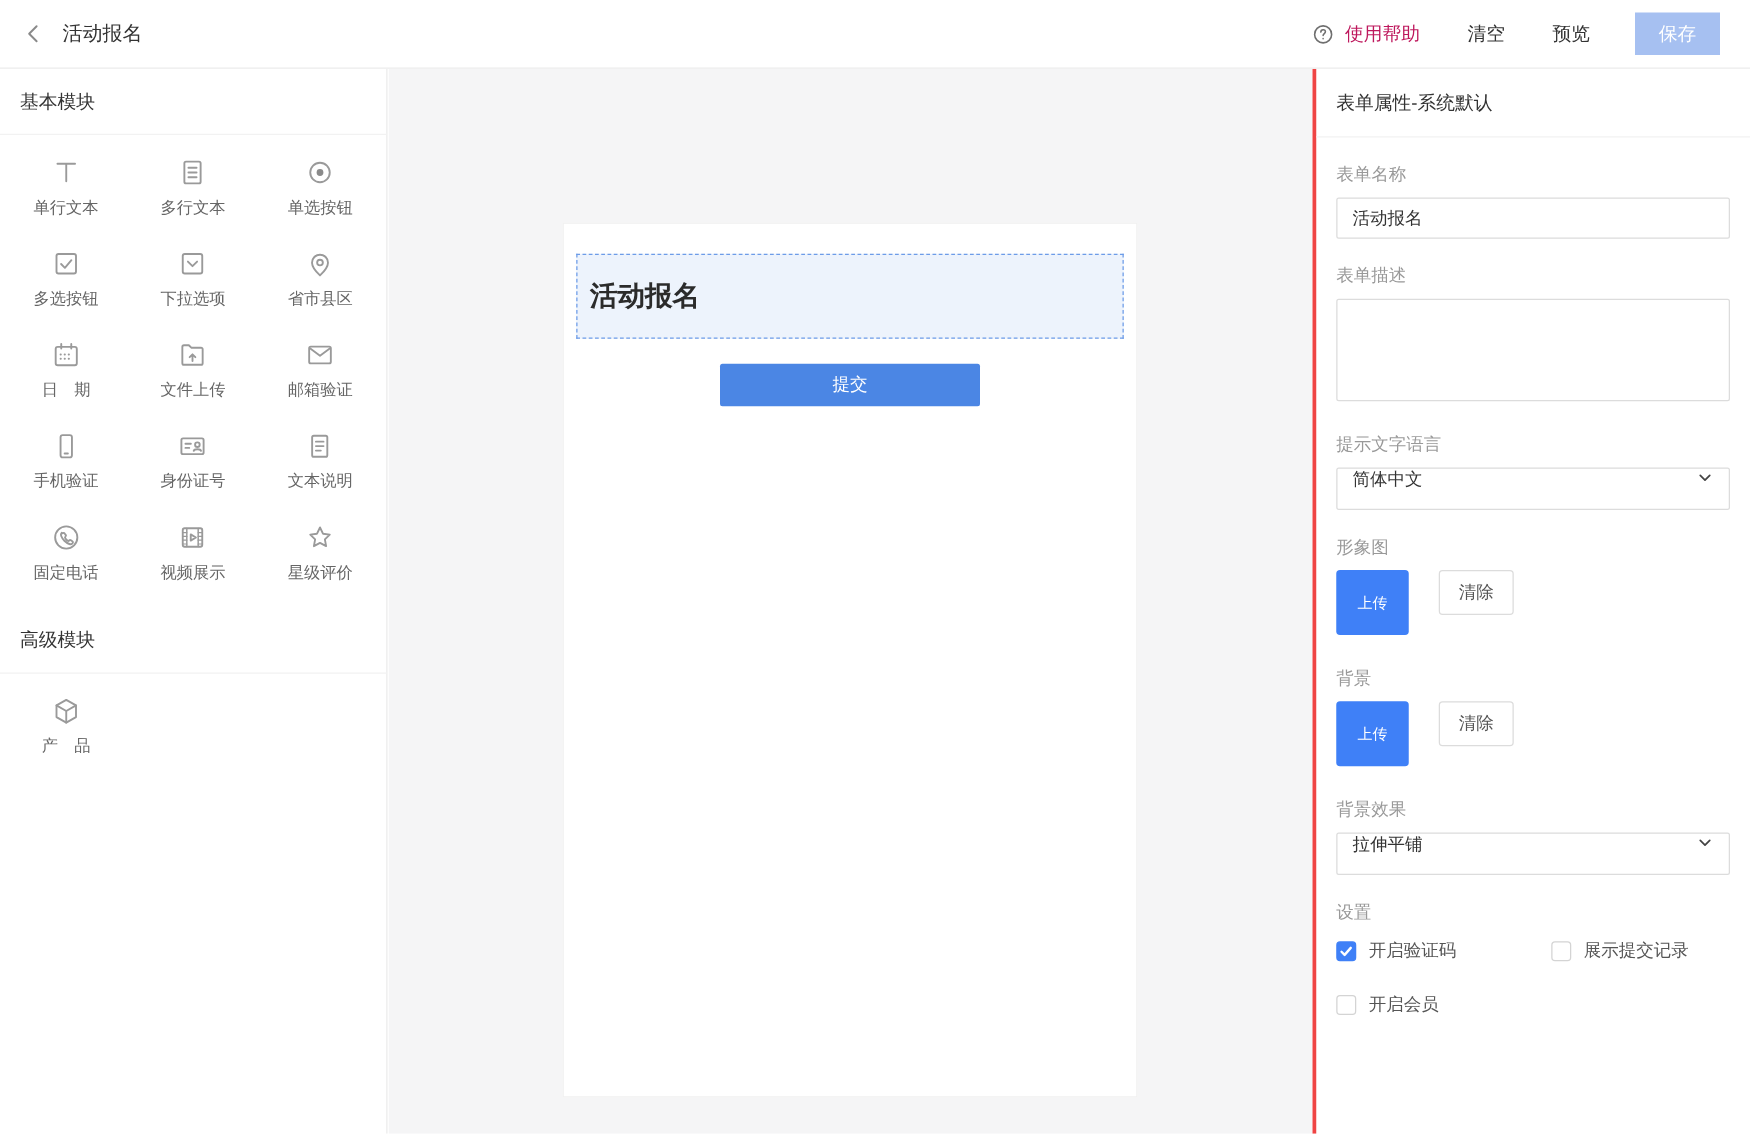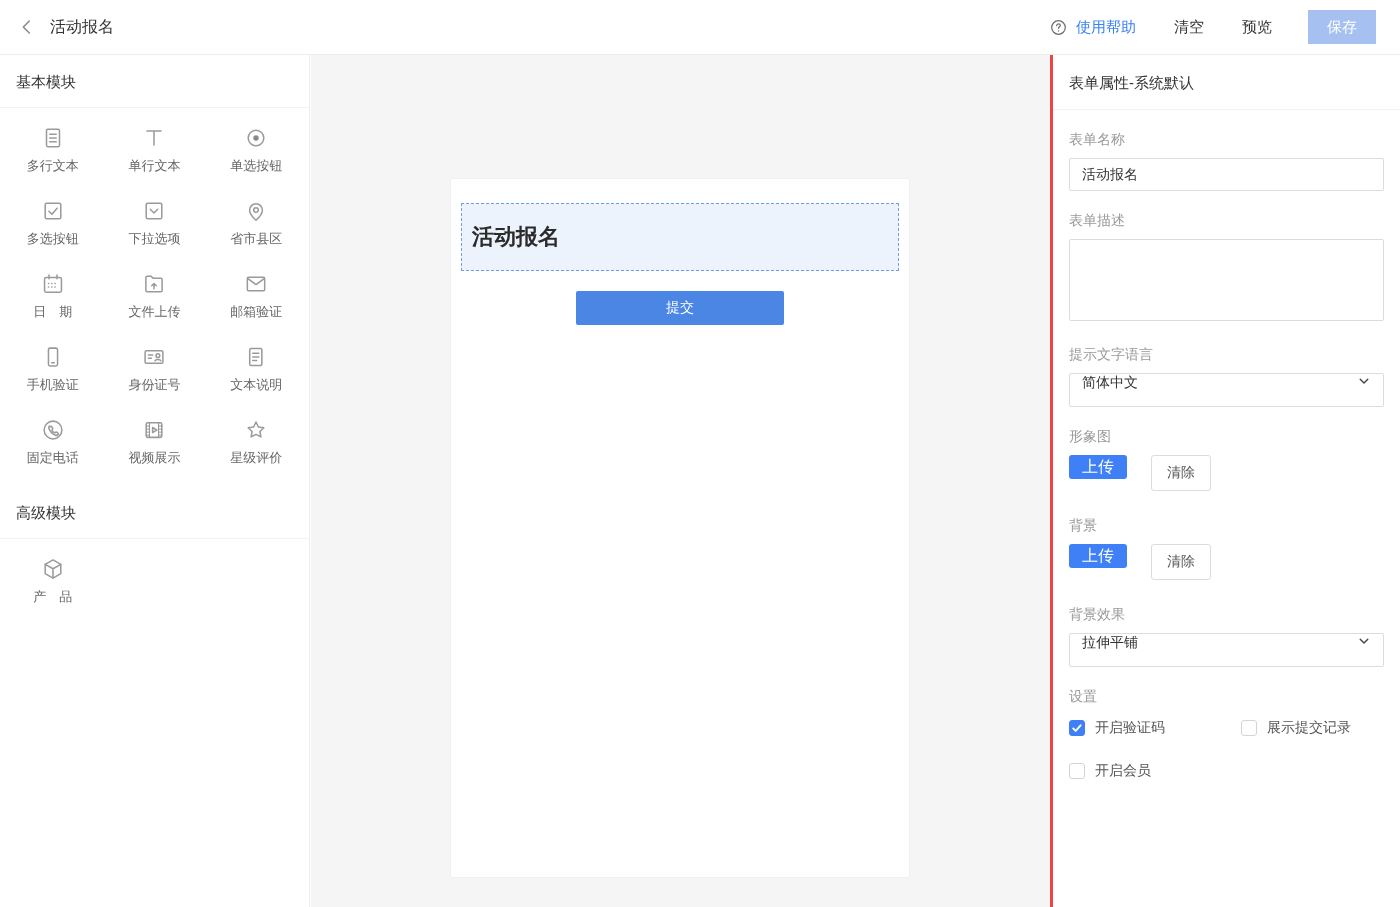--- a/index.html
+++ b/index.html
@@ -7,21 +7,21 @@
   body { font-family: "Liberation Sans", "DejaVu Sans", sans-serif; background: #fff; position: relative; }
 
   
   .topbar { position: absolute; left: 0; top: 0; width: 1400px; height: 55px;
             background: #fff; border-bottom: 1px solid #ececec; z-index: 5;
             display: flex; align-items: center; justify-content: space-between; padding: 0 24px 0 16px; }
   .topbar-left { display: flex; align-items: center; }
   .back-btn { width: 22px; height: 22px; cursor: pointer; display: flex; align-items: center; }
   .topbar-title { margin-left: 12px; font-size: 16px; color: #333; }
   .topbar-right { display: flex; align-items: center; }
-  .help-item { display: flex; align-items: center; font-size: 15px; color: #3b82f6; cursor: pointer; }
+  .help-item { display: flex; align-items: center; font-size: 15px; color: #be185d; cursor: pointer; }
   .help-icon { width: 19px; height: 19px; margin-right: 8px; display: flex; }
   .topbar-link { margin-left: 38px; font-size: 15px; color: #333; cursor: pointer; }
   .save-btn { margin-left: 36px; width: 68px; height: 34px; background: #a6c0f1; color: #fff;
               border: none; border-radius: 0; font-size: 15px; cursor: pointer;
               font-family: inherit; }
 
   
   .sidebar { position: absolute; left: 0; top: 55px; width: 310px; bottom: 0;
              background: #fff; border-right: 1px solid #ececec; }
   .section-title { height: 53px; line-height: 53px; padding-left: 16px; font-size: 15px;
@@ -57,22 +57,22 @@
                 padding: 0 12px; font-size: 14px; color: #333; outline: none;
                 font-family: inherit; background: #fff; }
   .textarea-input { width: 100%; height: 82px; border: 1px solid #dcdcdc; border-radius: 2px;
                     padding: 8px 12px; font-size: 14px; color: #333; outline: none;
                     resize: none; font-family: inherit; }
   .select-box { display: flex; justify-content: space-between;
                 height: 34px; border: 1px solid #dcdcdc; border-radius: 2px;
                 padding: 0 12px; font-size: 14px; color: #333; cursor: pointer; background: #fff; }
   .select-chevron { width: 14px; height: 14px; display: flex; }
   .upload-row { display: flex; margin-bottom: 26px; }
-  .btn-upload { width: 58px; height: 24px; background: #3f80f7; border: none; border-radius: 3px;
-                color: #fff; font-size: 16px; cursor: pointer; font-family: inherit; }
+  .btn-upload { width: 58px; height: 52px; background: #3f80f7; border: none; border-radius: 3px;
+                color: #fff; font-size: 12px; cursor: pointer; font-family: inherit; }
   .btn-clear { width: 60px; height: 36px; background: #fff; border: 1px solid #dcdcdc;
                border-radius: 3px; color: #555; font-size: 14px; margin-left: 24px;
                cursor: pointer; font-family: inherit; }
   .settings-grid { display: grid; grid-template-columns: 172px 1fr; row-gap: 25px; margin-top: 13px; }
   .cb-item { display: flex; align-items: center; cursor: pointer; }
   .cb-box { width: 16px; height: 16px; border: 1px solid #d4d4d4; border-radius: 3px;
             background: #fff; display: flex; align-items: center; justify-content: center; flex: none; }
   .cb-box.checked { background: #3f80f7; border-color: #3f80f7; }
   .cb-box svg { width: 12px; height: 12px; }
   .cb-text { margin-left: 10px; font-size: 14px; color: #555; }
@@ -105,33 +105,33 @@
     <button class="save-btn">保存</button>
   </div>
 </div>
 
 <div class="sidebar">
   <div class="section-title">基本模块</div>
   <div class="module-grid" id="basic-grid">
       <div class="module-item">
         <span class="module-icon">
           <svg viewBox="0 0 24 24" fill="none" stroke="#9a9a9a" stroke-width="1.4" stroke-linecap="round" stroke-linejoin="round">
+            <path d="M5.5 5.5h13M12 5.5v13"></path>
+          </svg>
+        </span>
+        <span class="module-label">单行文本</span>
+      </div>
+      <div class="module-item">
+        <span class="module-icon">
+          <svg viewBox="0 0 24 24" fill="none" stroke="#9a9a9a" stroke-width="1.4" stroke-linecap="round" stroke-linejoin="round">
             <rect x="6" y="4" width="12" height="16" rx="1.2"></rect>
             <path d="M9 8.5h6M9 12h6M9 15.5h6"></path>
           </svg>
         </span>
         <span class="module-label">多行文本</span>
-      </div>
-      <div class="module-item">
-        <span class="module-icon">
-          <svg viewBox="0 0 24 24" fill="none" stroke="#9a9a9a" stroke-width="1.4" stroke-linecap="round" stroke-linejoin="round">
-            <path d="M5.5 5.5h13M12 5.5v13"></path>
-          </svg>
-        </span>
-        <span class="module-label">单行文本</span>
       </div>
       <div class="module-item">
         <span class="module-icon">
           <svg viewBox="0 0 24 24" fill="none" stroke="#9a9a9a" stroke-width="1.4" stroke-linecap="round" stroke-linejoin="round">
             <circle cx="12" cy="12" r="7.2"></circle>
             <circle cx="12" cy="12" r="2.5" fill="#8a8a8a" stroke="none"></circle>
           </svg>
         </span>
         <span class="module-label">单选按钮</span>
       </div>

